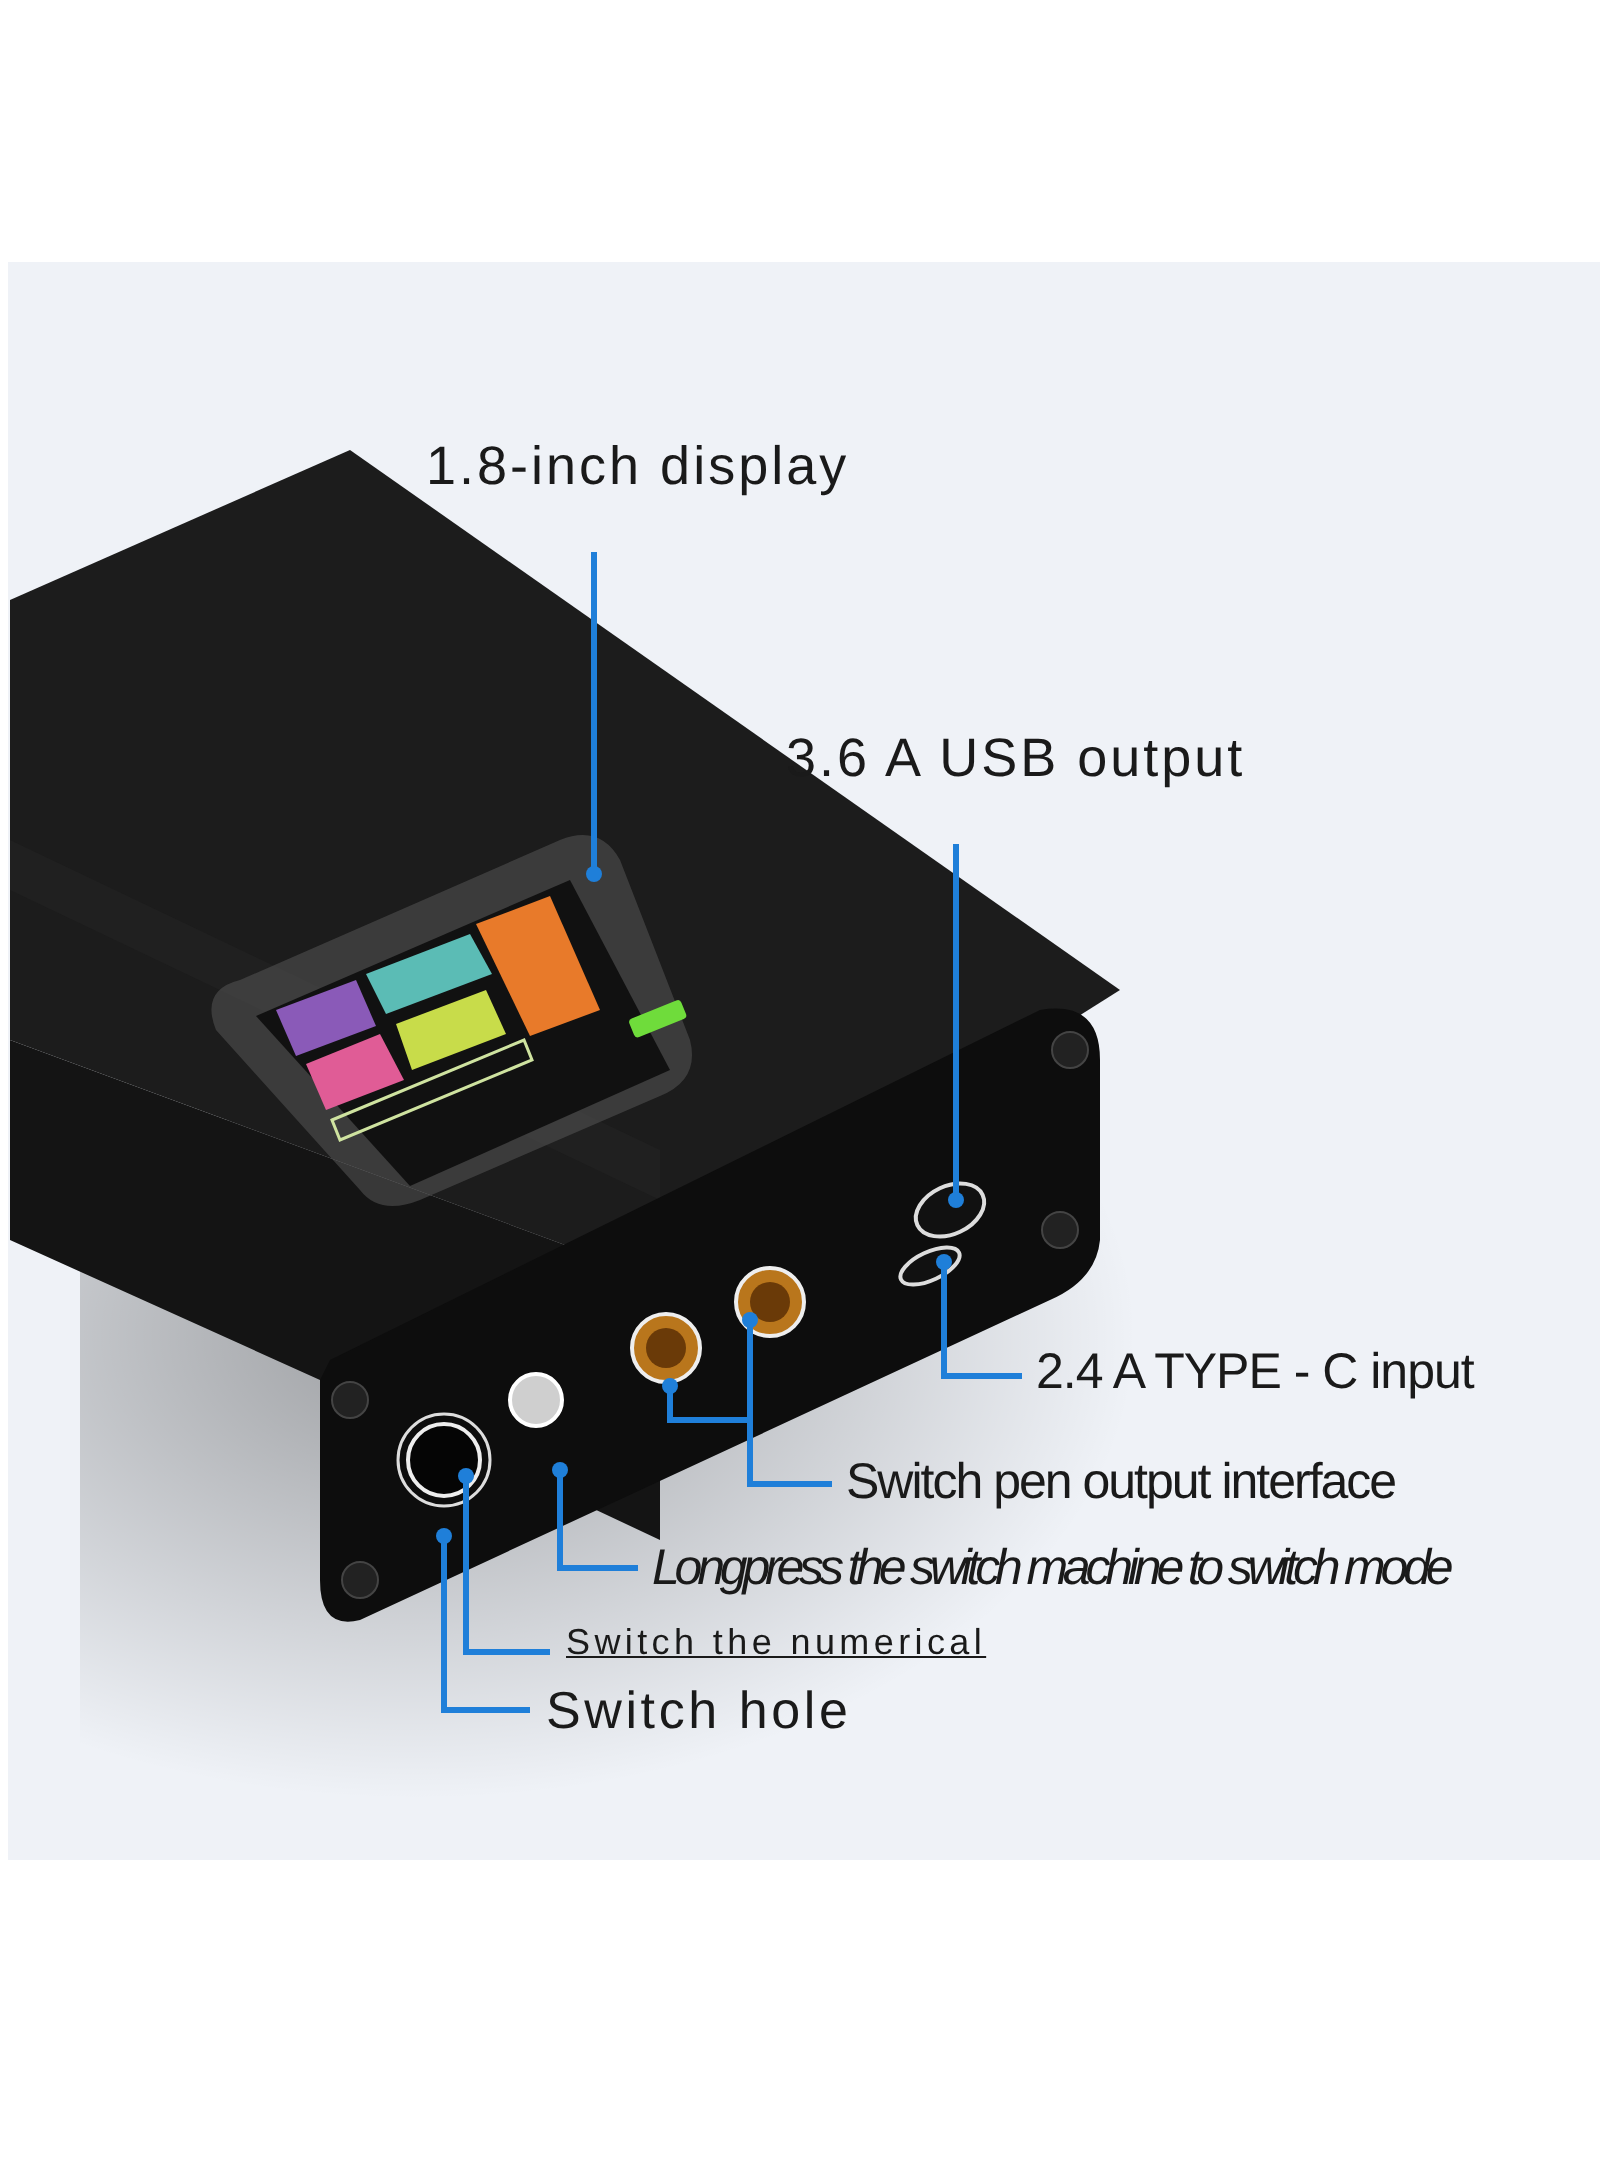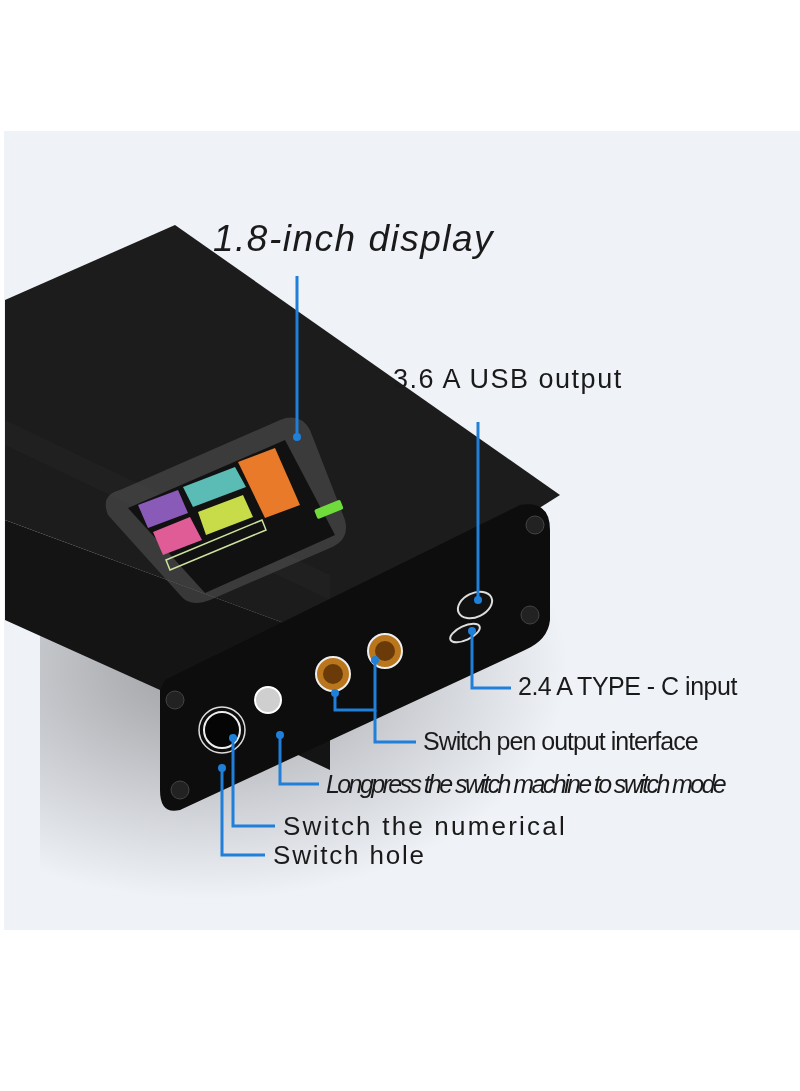--- a/index.html
+++ b/index.html
@@ -2,26 +2,26 @@
 <html><head>
 <meta charset="utf-8">
 <style>
   html,body{margin:0;padding:0;}
   body{width:800px;height:1091px;background:#ffffff;position:relative;overflow:hidden;font-family:"Liberation Sans",sans-serif;}
   .panel{position:absolute;left:4px;top:131px;width:796px;height:799px;background:#eff2f7;overflow:hidden;}
   .shadow{position:absolute;left:40px;top:560px;width:560px;height:360px;background:radial-gradient(ellipse at 30% 30%, rgba(0,0,0,0.35), rgba(0,0,0,0) 65%);}
   
   svg.device{position:absolute;left:0;top:0;}
   .label{position:absolute;color:#1a1a1a;white-space:nowrap;}
-  .l-display{left:213px;top:218px;font-size:37px;letter-spacing:1.5px;font-style:italic;}
+  .l-display{left:213px;top:218px;font-size:27px;letter-spacing:1.5px;}
   .l-usb{left:393px;top:364px;font-size:27px;letter-spacing:1.5px;}
   .l-typec{left:518px;top:672px;font-size:25px;letter-spacing:-0.5px;}
   .l-weld{left:423px;top:727px;font-size:25px;letter-spacing:-1px;}
   .l-long{left:326px;top:770px;font-size:25px;letter-spacing:-2.6px;font-style:italic;}
-  .l-switch{left:283px;top:811px;font-size:26px;letter-spacing:2.2px;}
+  .l-switch{left:283px;top:811px;font-size:18px;letter-spacing:2.2px;text-decoration:underline;}
   .l-reset{left:273px;top:840px;font-size:26px;letter-spacing:1.8px;}
 </style>
 </head>
 <body>
 
 <div class="panel"></div>
 <div class="shadow"></div>
 
 <svg class="device" width="800" height="1091" viewBox="0 0 800 1091">
 

